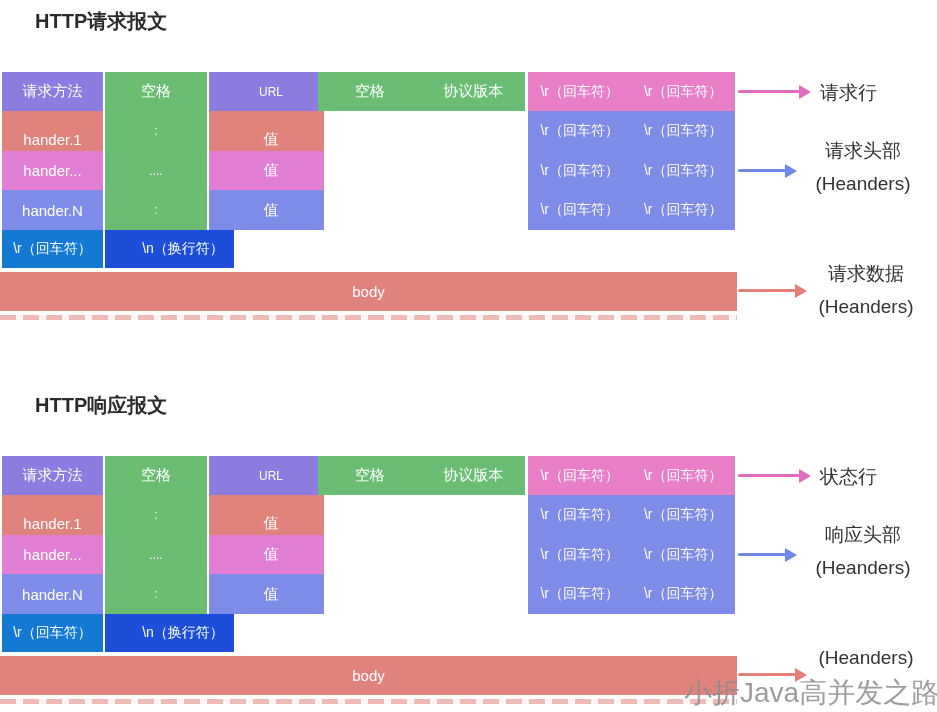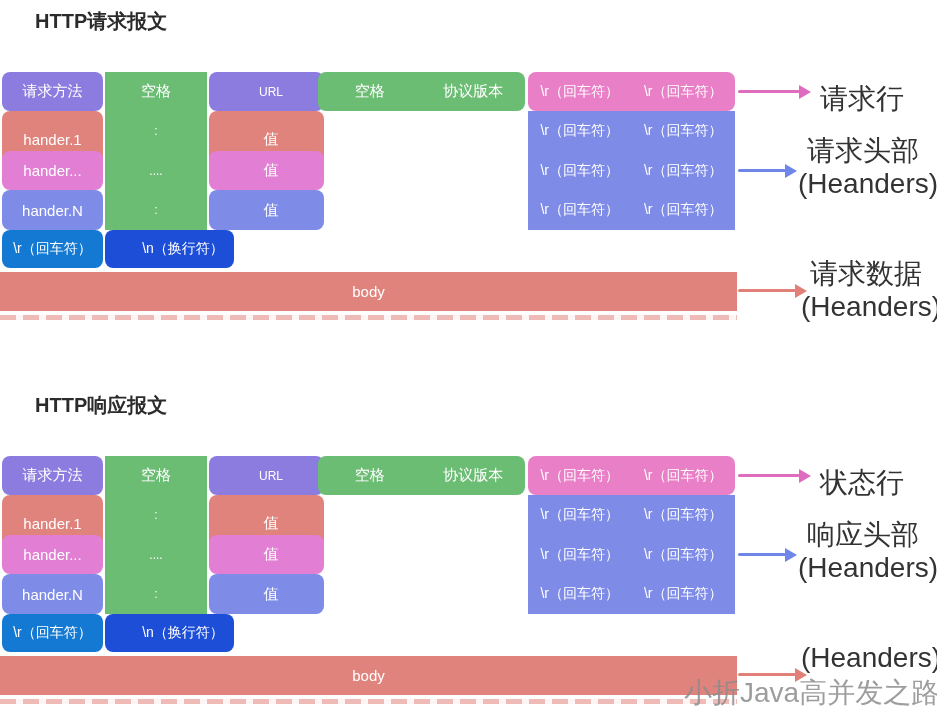--- a/index.html
+++ b/index.html
@@ -2,21 +2,21 @@
 <html><head>
 <meta charset="utf-8">
 <style>
   html,body{margin:0;padding:0;background:#ffffff;}
   #stage{position:relative;width:937px;height:712px;overflow:hidden;background:#ffffff;
          font-family:"Liberation Sans","DejaVu Sans",sans-serif;}
   .diagram{position:absolute;left:0;width:937px;height:384px;}
   .title{position:absolute;left:35px;top:8px;margin:0;font-size:20px;font-weight:bold;color:#2b2b2b;}
   .msg-table{position:absolute;left:0;top:72px;width:737px;height:196px;}
   .cell{position:absolute;display:flex;align-items:center;justify-content:center;
-        color:#ffffff;font-size:15px;border-radius:8px;}
+        color:#ffffff;font-size:15px;}
   
   .c1{left:2px;width:101px;}
   .c3{left:209px;width:106px;padding-left:9px;}
   .c4{left:318px;width:207px;}
   .c56{left:528px;width:207px;}
   
   .r1{top:0;height:39px;}
   .r2{top:39px;height:56px;}
   .r3{top:79px;height:39px;}
   .r4{top:118px;height:40px;}
@@ -56,21 +56,21 @@
         background:repeating-linear-gradient(90deg,rgba(224,131,124,.55) 0 16px,rgba(224,131,124,.08) 16px 23px);}
   
   .arrow{position:absolute;height:3px;background:currentColor;border-radius:2px;}
   .arrow::after{content:"";position:absolute;right:-11px;top:-5.5px;width:0;height:0;
                 border-top:7px solid transparent;border-bottom:7px solid transparent;
                 border-left:12px solid currentColor;}
   .arrow1{left:738px;top:90px;width:62px;color:#e06cc0;}
   .arrow2{left:738px;top:169px;width:48px;color:#6e86e8;}
   .arrow3{left:738px;top:289px;width:58px;color:#e08078;}
   
-  .lbl{position:absolute;color:#333333;font-size:28px;}
+  .lbl{position:absolute;color:#333333;font-size:19px;}
   .lbl1{left:820px;top:80px;}
   .lbl2{left:798px;top:134px;width:130px;text-align:center;line-height:33px;}
   .lbl3{left:801px;top:257px;width:130px;text-align:center;line-height:33px;}
   
   .watermark{position:absolute;left:684px;top:674px;font-size:28px;white-space:nowrap;
              color:rgba(140,140,140,0.85);z-index:20;}
 </style>
 </head>
 <body>
 

